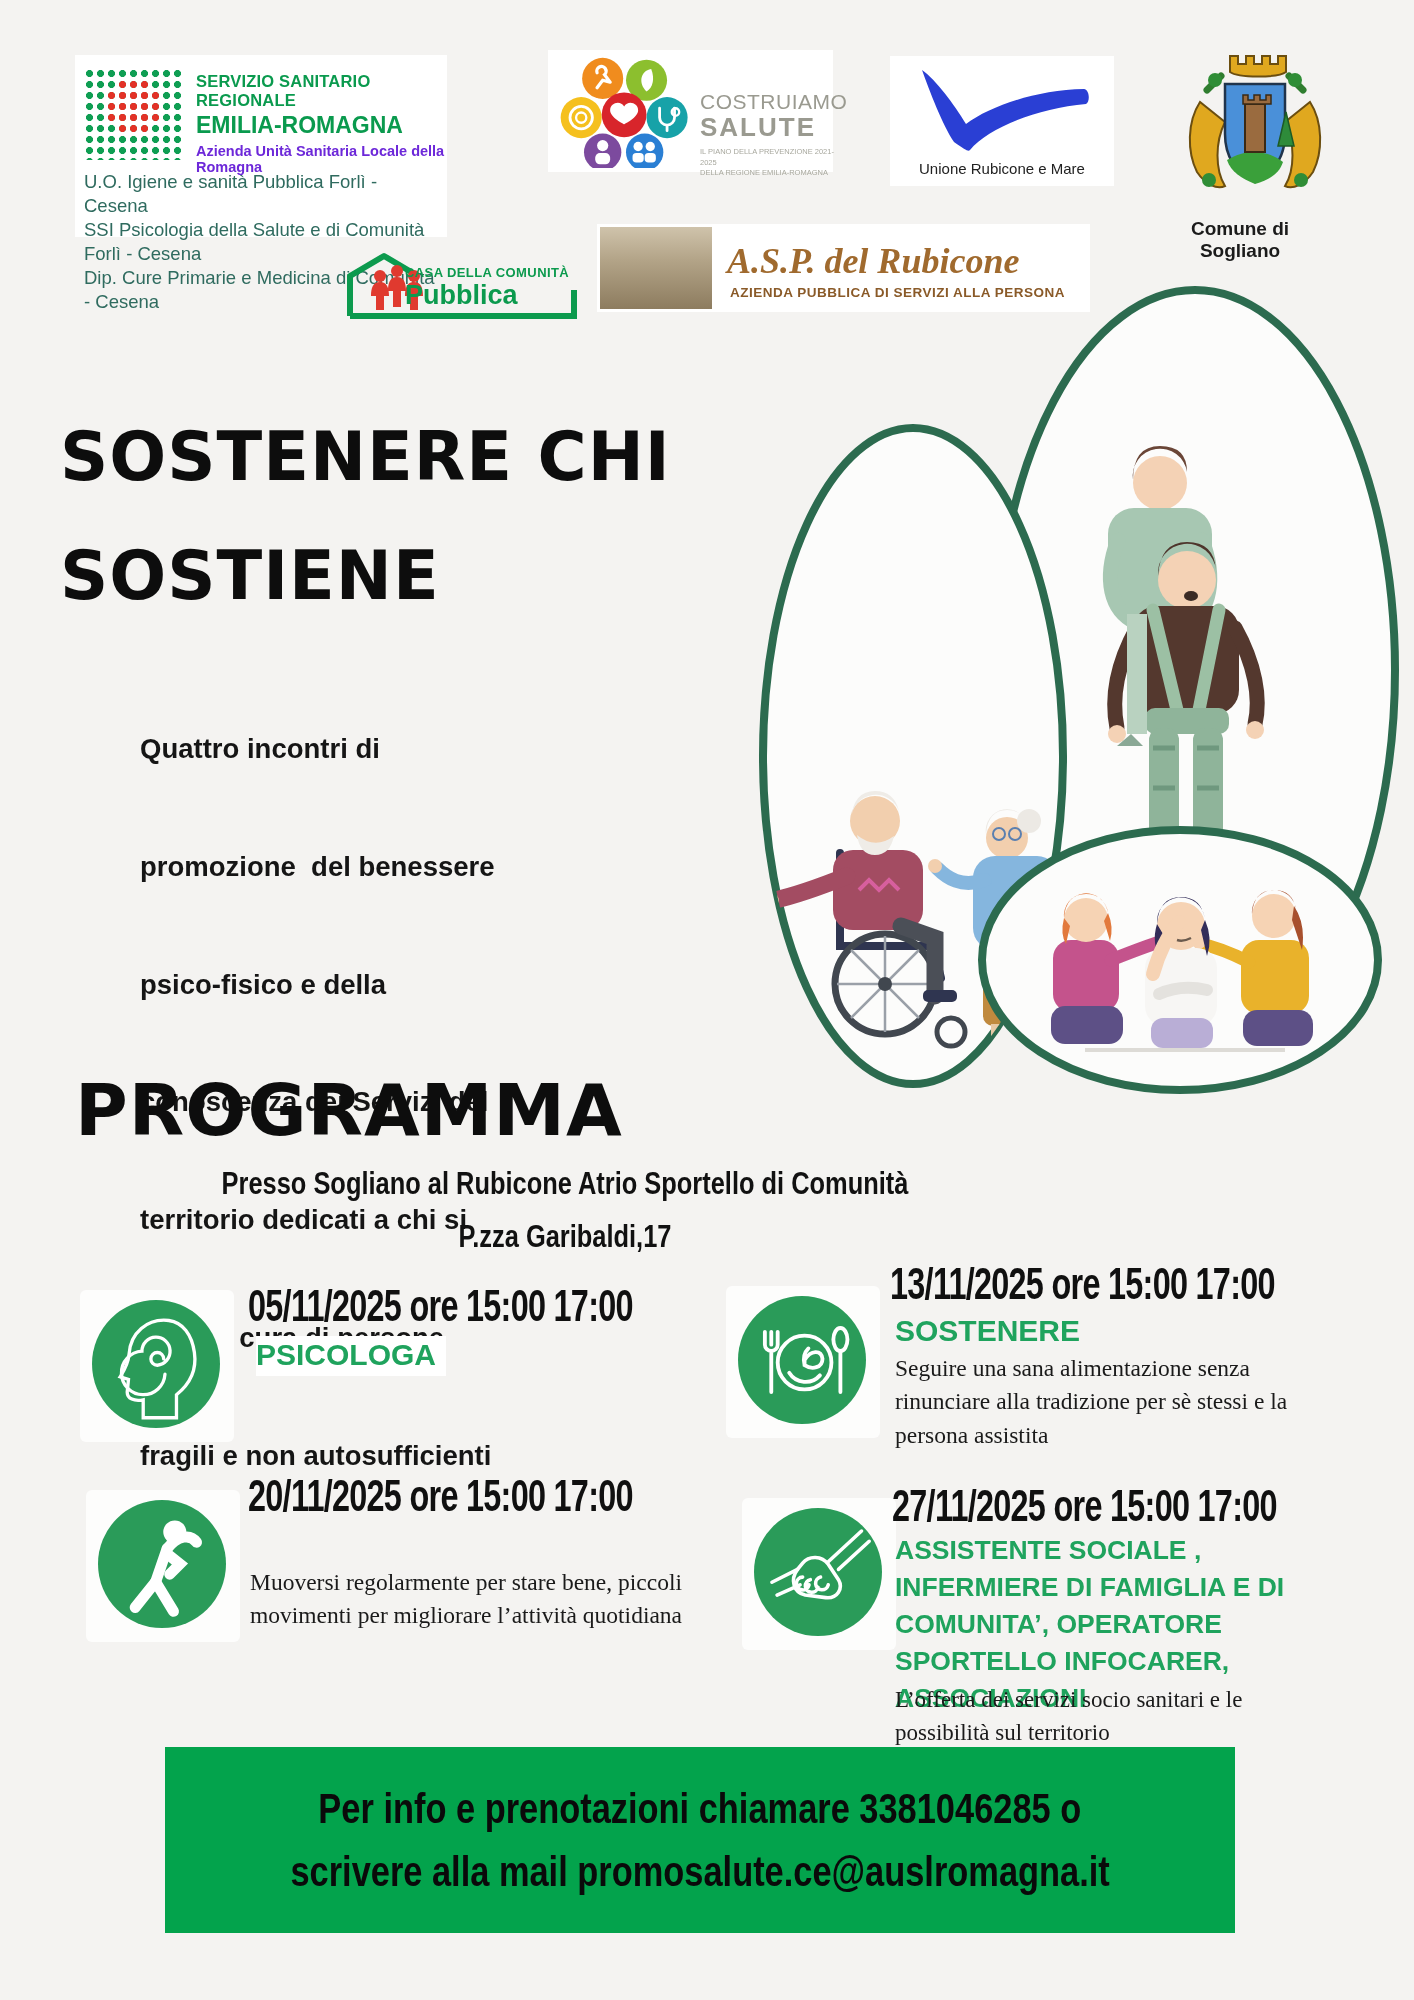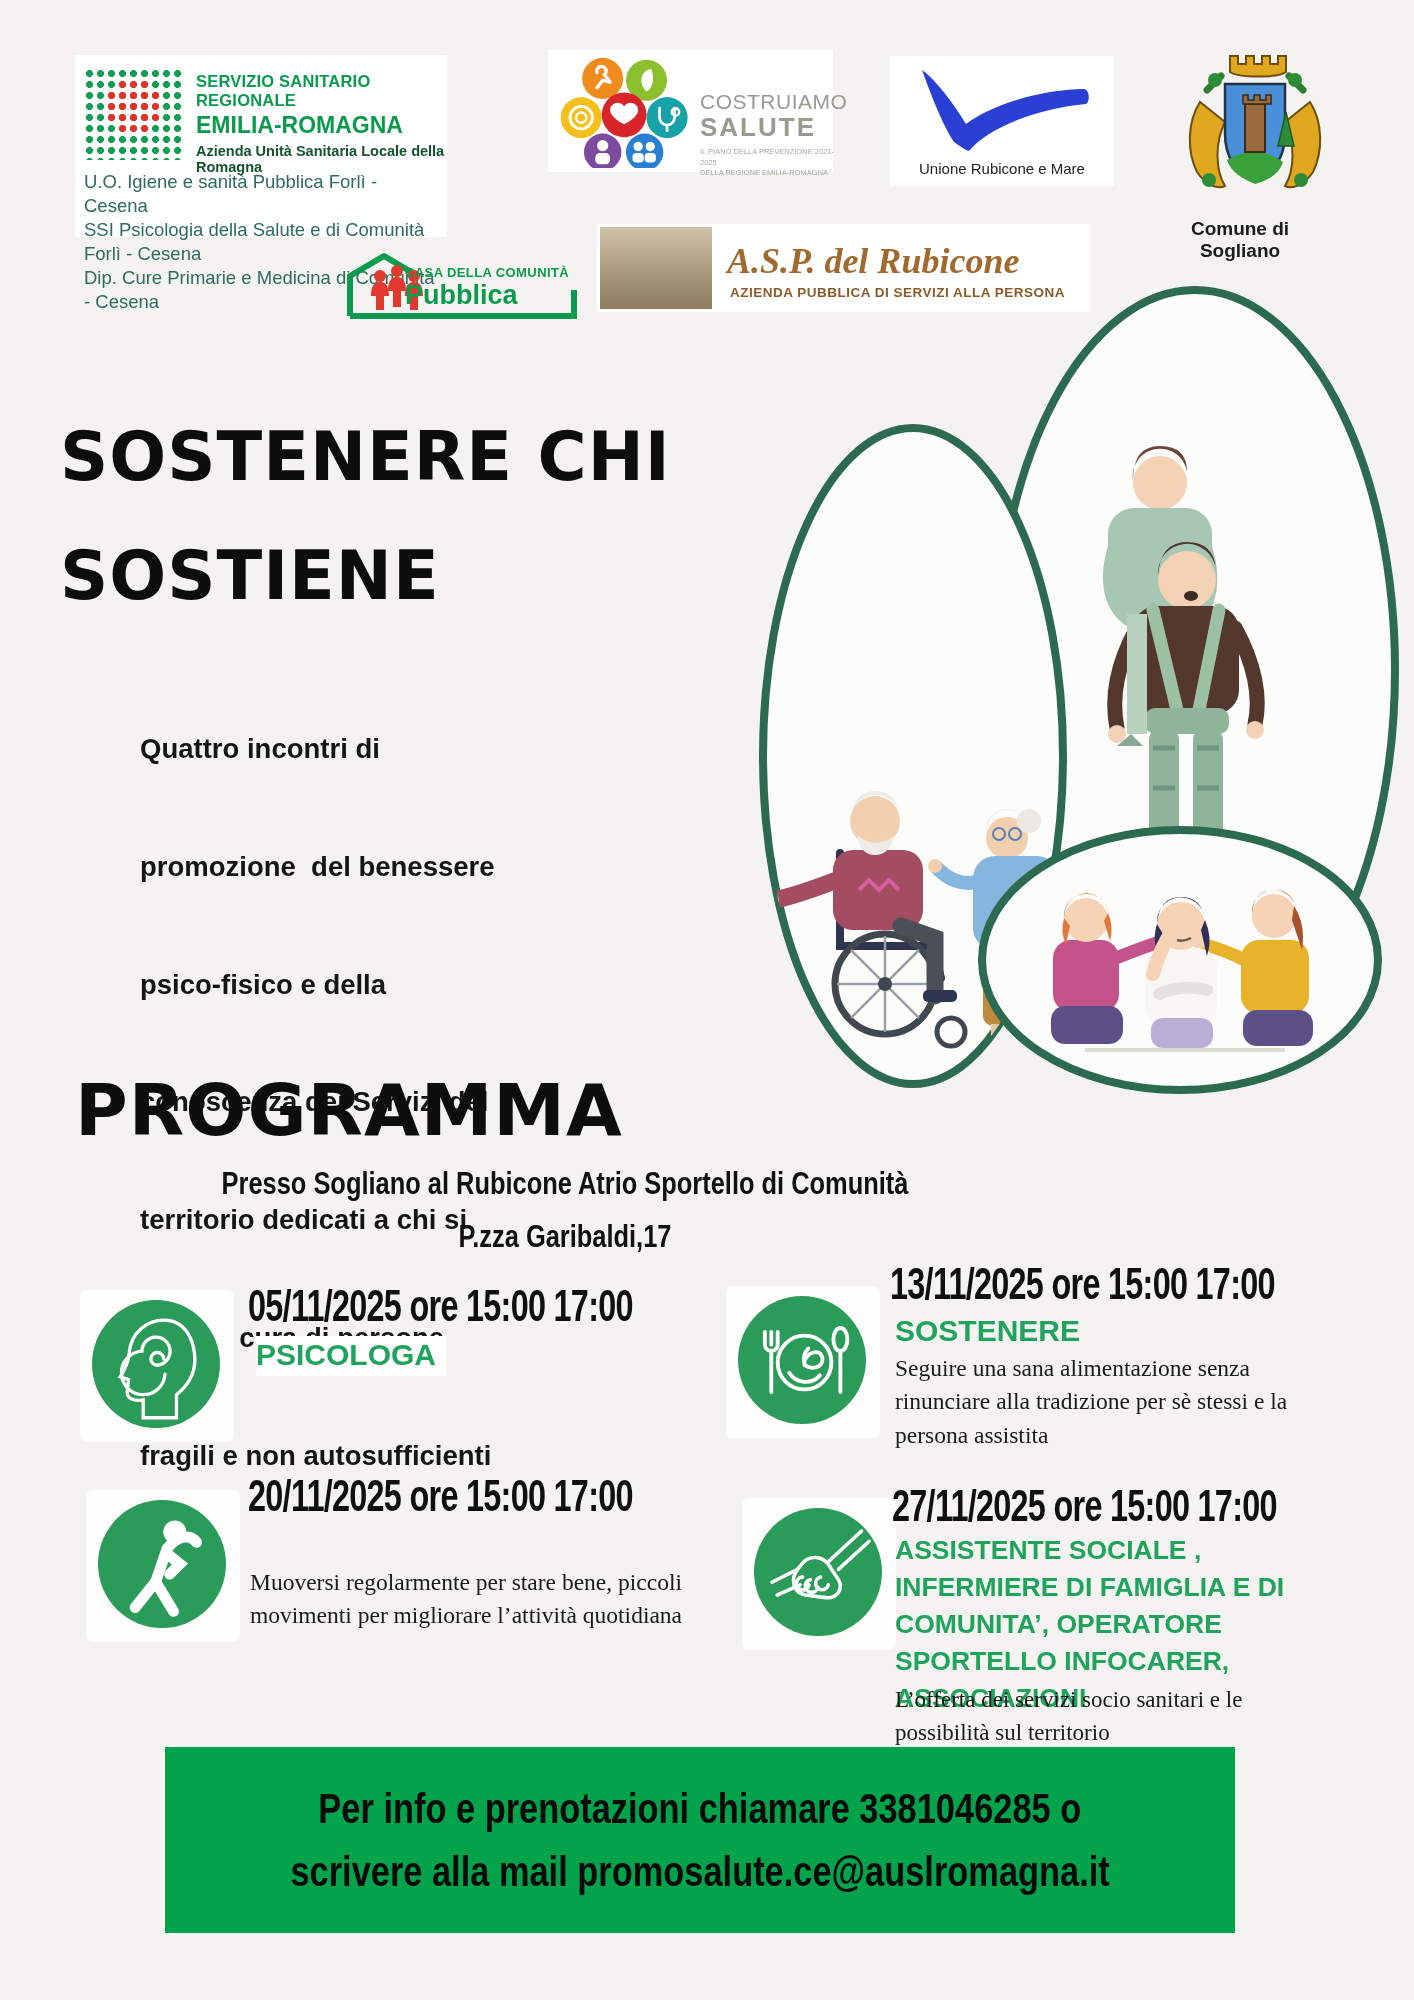--- a/index.html
+++ b/index.html
@@ -17,21 +17,21 @@
   .dots { left:84px; top:68px; width:100px; height:92px;
     background-image:radial-gradient(circle,#0f9e53 3.2px, rgba(0,0,0,0) 3.8px);
     background-size:11px 11px; }
   .dots-red { background-image:radial-gradient(circle,#e23227 3.2px, rgba(0,0,0,0) 3.8px);
     background-size:11px 11px; }
   #dots-red-h { left:106px; top:90px; width:56px; height:34px; }
   #dots-red-v { left:117px; top:79px; width:34px; height:56px; }
   #ssr-text { left:196px; top:72px; width:250px; color:#0a9a4e; }
   #ssr-text .l1 { font-size:16.5px; font-weight:bold; letter-spacing:0.2px; }
   #ssr-text .l2 { font-size:23px; font-weight:bold; margin-top:2px; }
-  #ssr-text .l3 { font-size:14.5px; font-weight:bold; margin-top:4px; color:#14532d; }
+  #ssr-text .l3 { font-size:14.5px; font-weight:bold; margin-top:4px; color:#6d28d9; }
   #ssr-depts { left:84px; top:170px; width:360px; font-size:18.5px; line-height:1.3;
     color:#2f6b5f; }
 
   
   #cs-box { left:548px; top:50px; width:285px; height:122px; }
   #cs-text { left:700px; top:90px; width:135px; color:#9a9a90; }
   #cs-text .l1 { font-size:21px; letter-spacing:0.5px; }
   #cs-text .l2 { font-size:26px; font-weight:bold; letter-spacing:2px; margin-top:-2px; }
   #cs-text .s  { font-size:7.5px; margin-top:4px; line-height:1.4; color:#a8a89e; }
 

